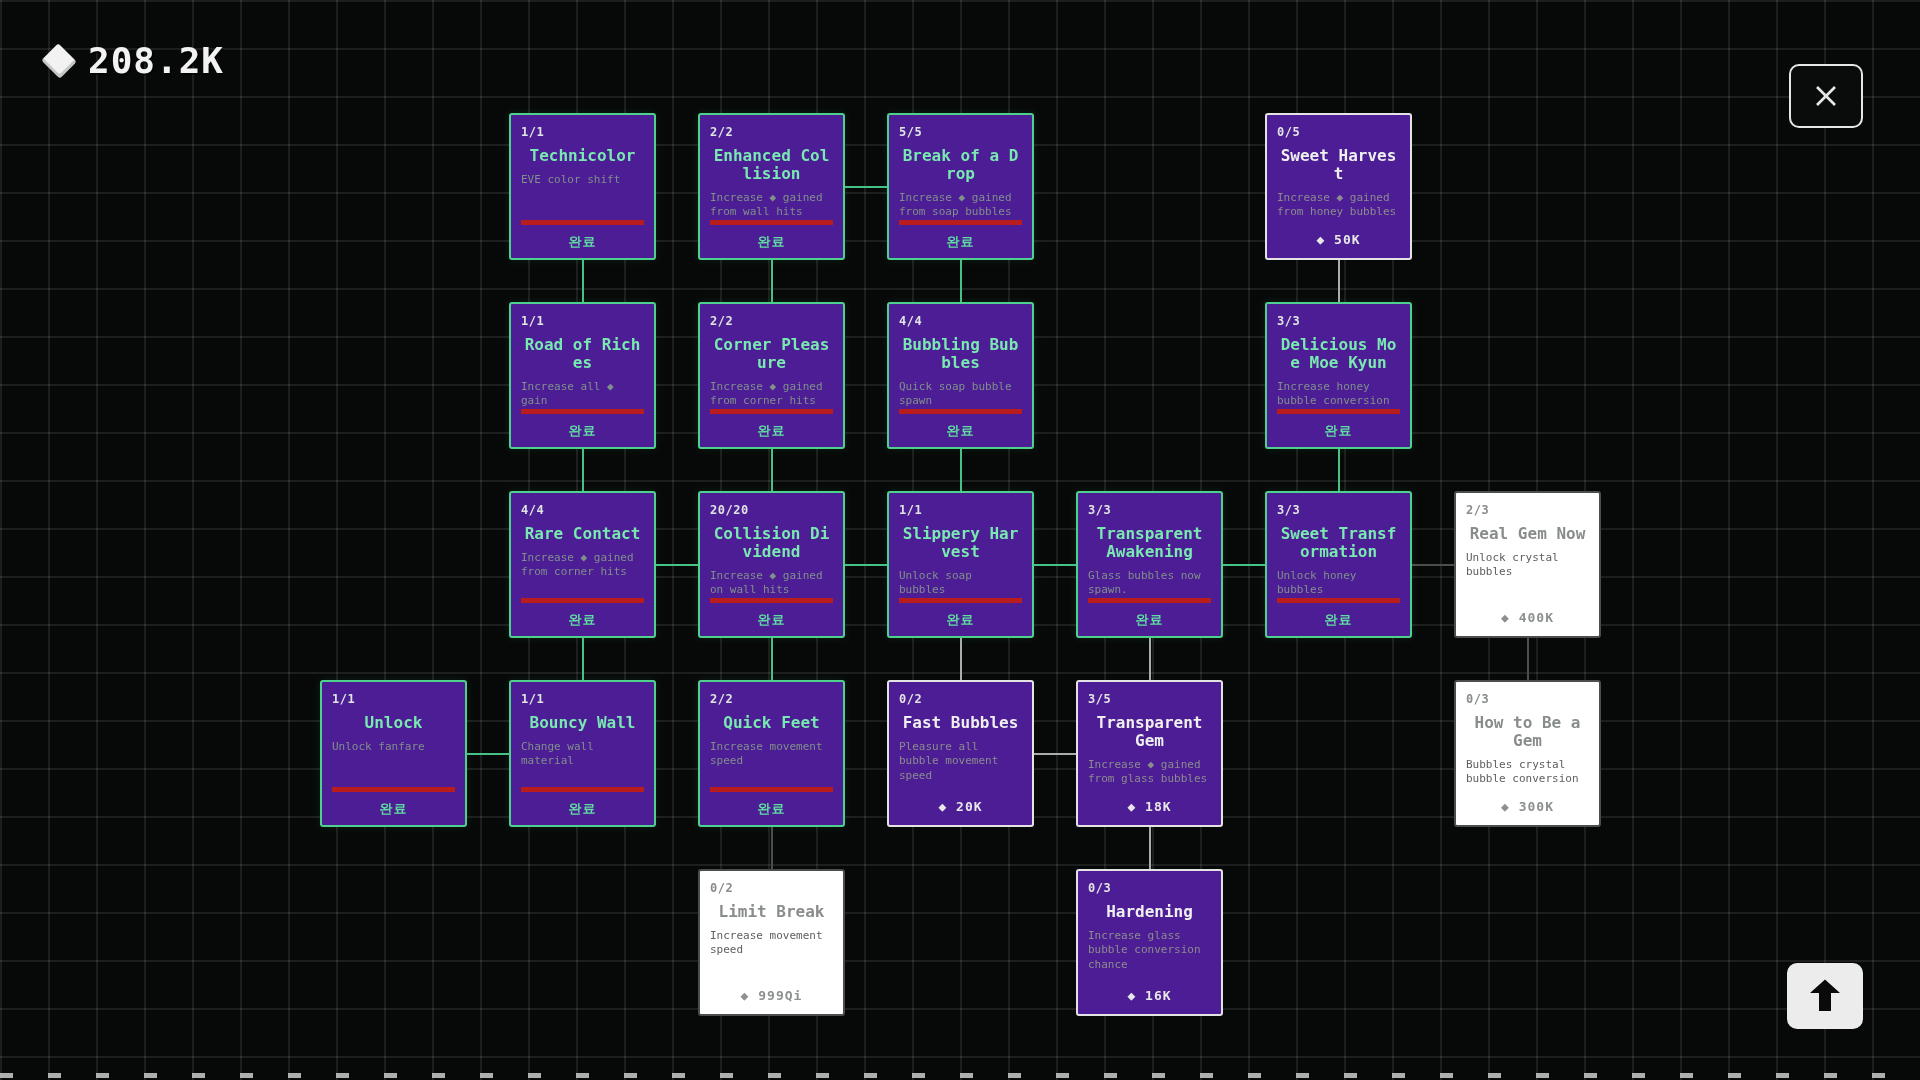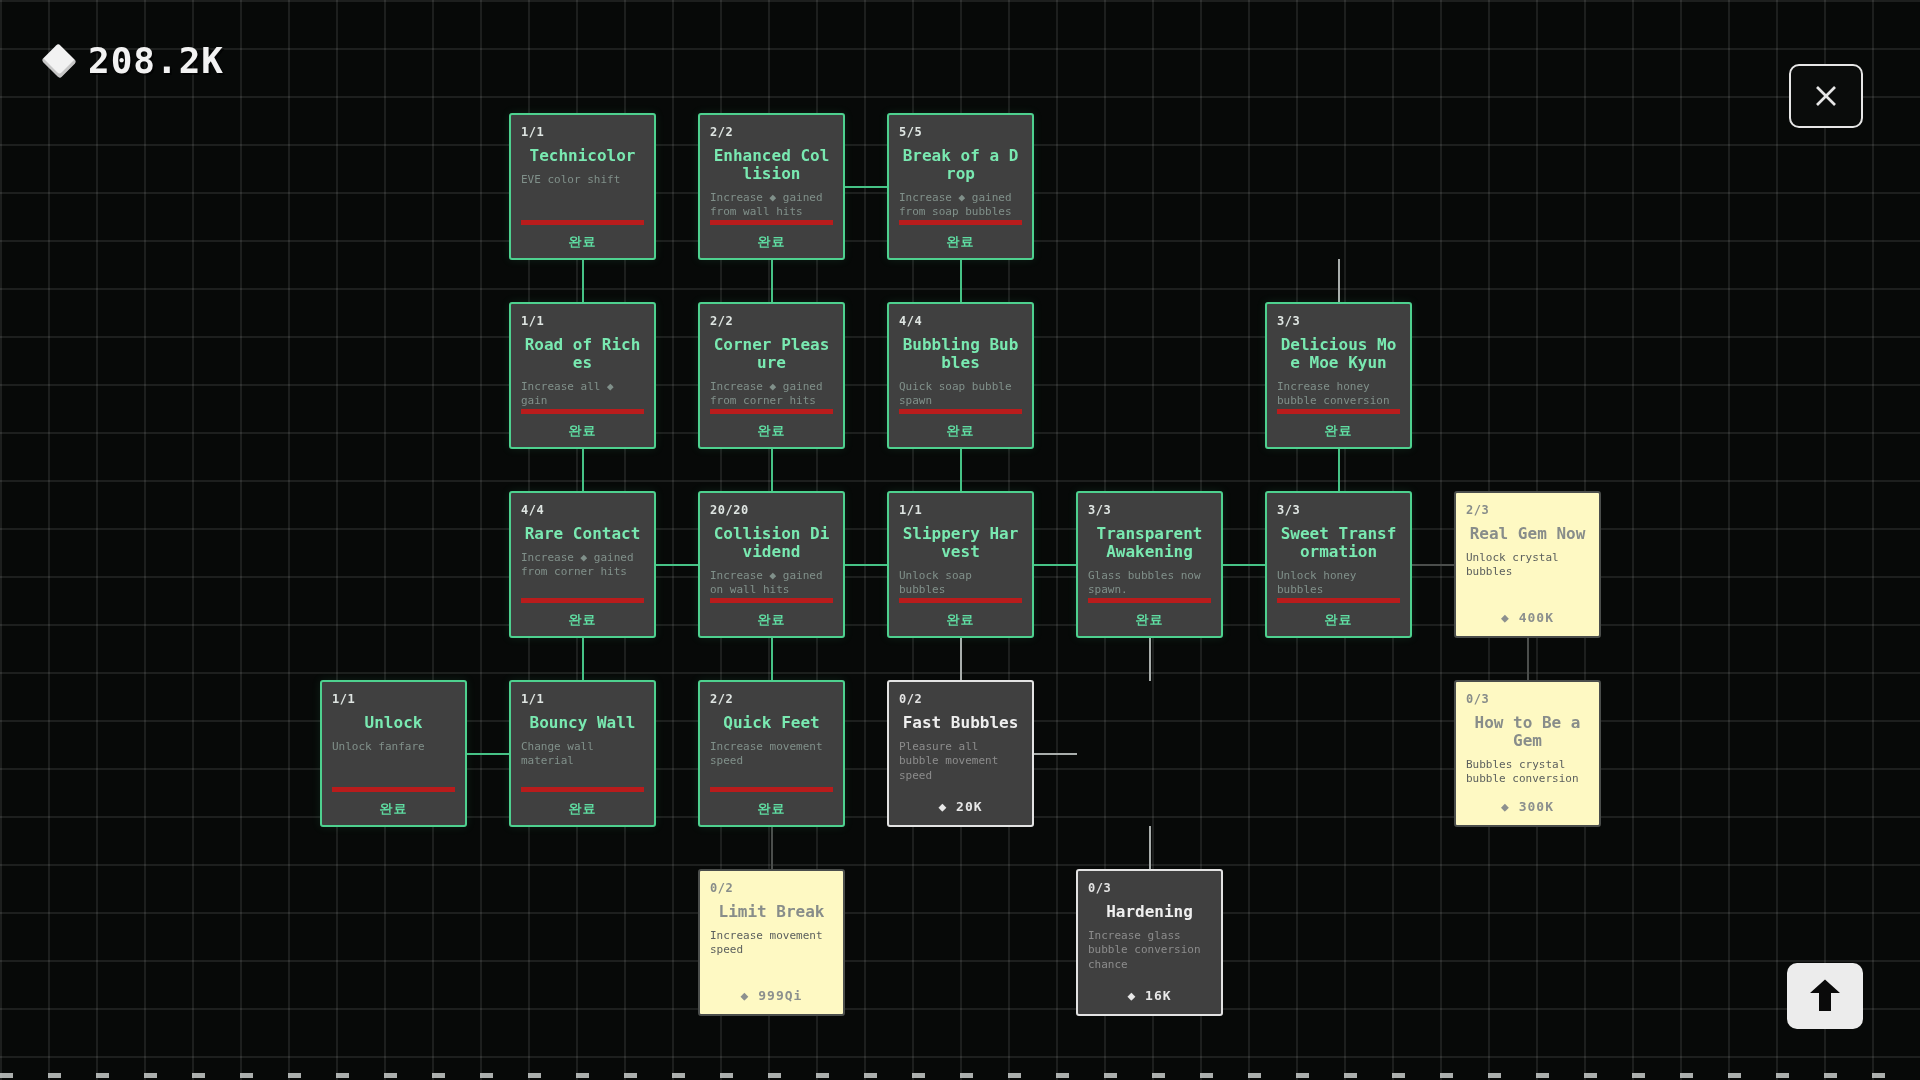--- a/index.html
+++ b/index.html
@@ -41,21 +41,21 @@
 
   
   .connector { position:absolute; z-index:1; }
   .connector.green { background:#46c286; }
   .connector.white { background:#a9aeac; }
   .connector.dim   { background:#4b4e4c; }
 
   
   .node {
     position:absolute; width:147px; height:147px; z-index:2;
-    background:#404040; border:2px solid #888; border-radius:3px;
+    background:#4c1d95; border:2px solid #888; border-radius:3px;
     padding:10px 10px 0 10px; cursor:pointer;
   }
   .node .level { font-size:12px; font-weight:bold; letter-spacing:0.5px; }
   .node .title { margin-top:8px; font-size:16px; font-weight:bold; line-height:1.12; word-break:break-all;text-align:center; }
   .node .desc  { margin-top:8px; font-size:11px; line-height:1.3; color:#80908a; }
   .node .footer {
     position:absolute; left:10px; right:10px; bottom:0; height:38px;
     display:flex; align-items:center; justify-content:center;
   }
   .node .footer-text { font-size:13px; font-weight:bold; letter-spacing:1px; }
@@ -65,21 +65,21 @@
   .node.completed .title { color:#79e9b1; }
   .node.completed .footer { border-top:5px solid #b91c1c; }
   .node.completed .footer-text { color:#5fdda2; }
 
   .node.affordable { border-color:#e3e3e3; }
   .node.affordable .level { color:#e3e3e3; }
   .node.affordable .title { color:#efefef; }
   .node.affordable .desc  { color:#8c8c8c; }
   .node.affordable .footer-text { color:#e8e8e8; }
 
-  .node.locked { border-color:#4b4e4c; background:#fef9c3; }
+  .node.locked { border-color:#4b4e4c; background:#ffffff; }
   .node.locked .level { color:#888d8a; }
   .node.locked .title { color:#888d8a; }
   .node.locked .desc  { color:#5c605e; }
   .node.locked .footer-text { color:#8c908e; }
 
   
   .bottom-dashes {
     position:absolute; left:0; right:0; bottom:2px; height:5px; z-index:4;
     background:repeating-linear-gradient(90deg, #c8ccca 0 13px, transparent 13px 48px);
     opacity:0.85;
@@ -150,20 +150,28 @@
       </div>
     </div>
     <div class="node completed" style="left: 887px; top: 113px;">
       <div class="level">5/5</div>
       <div class="title">Break of a Drop</div>
       <div class="desc">Increase ◆ gained from soap bubbles</div>
       <div class="footer">
         <span class="footer-text">완료</span>
       </div>
     </div>
+    <div class="node affordable" style="left: 1265px; top: 113px;">
+      <div class="level">0/5</div>
+      <div class="title">Sweet Harvest</div>
+      <div class="desc">Increase ◆ gained from honey bubbles</div>
+      <div class="footer">
+        <span class="footer-text">◆ 50K</span>
+      </div>
+    </div>
     <div class="node completed" style="left: 509px; top: 302px;">
       <div class="level">1/1</div>
       <div class="title">Road of Riches</div>
       <div class="desc">Increase all ◆ gain</div>
       <div class="footer">
         <span class="footer-text">완료</span>
       </div>
     </div>
     <div class="node completed" style="left: 698px; top: 302px;">
       <div class="level">2/2</div>
@@ -262,20 +270,28 @@
       </div>
     </div>
     <div class="node affordable" style="left: 887px; top: 680px;">
       <div class="level">0/2</div>
       <div class="title">Fast Bubbles</div>
       <div class="desc">Pleasure all bubble movement speed</div>
       <div class="footer">
         <span class="footer-text">◆ 20K</span>
       </div>
     </div>
+    <div class="node affordable" style="left: 1076px; top: 680px;">
+      <div class="level">3/5</div>
+      <div class="title">Transparent Gem</div>
+      <div class="desc">Increase ◆ gained from glass bubbles</div>
+      <div class="footer">
+        <span class="footer-text">◆ 18K</span>
+      </div>
+    </div>
     <div class="node locked" style="left: 1454px; top: 680px;">
       <div class="level">0/3</div>
       <div class="title">How to Be a Gem</div>
       <div class="desc">Bubbles crystal bubble conversion</div>
       <div class="footer">
         <span class="footer-text">◆ 300K</span>
       </div>
     </div>
     <div class="node locked" style="left: 698px; top: 869px;">
       <div class="level">0/2</div>

